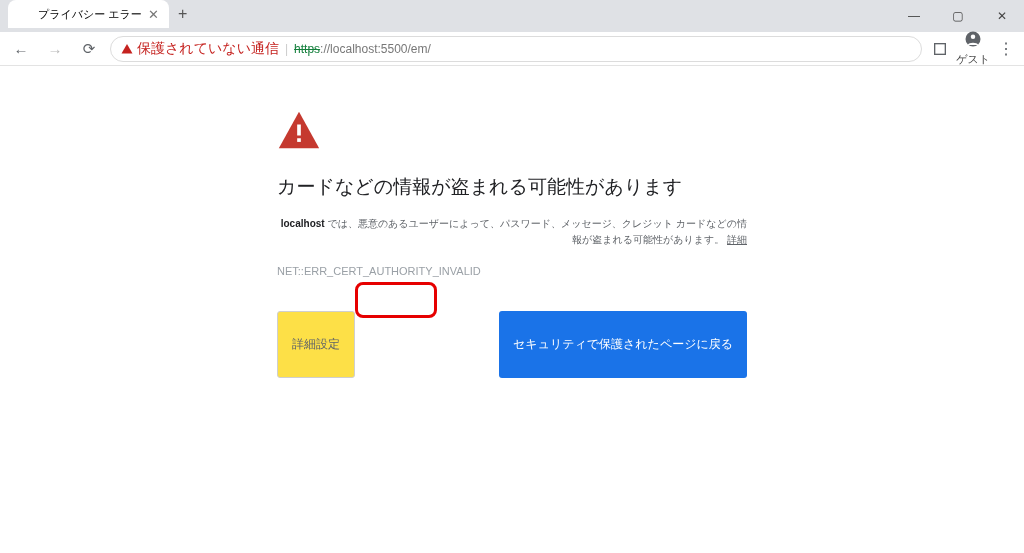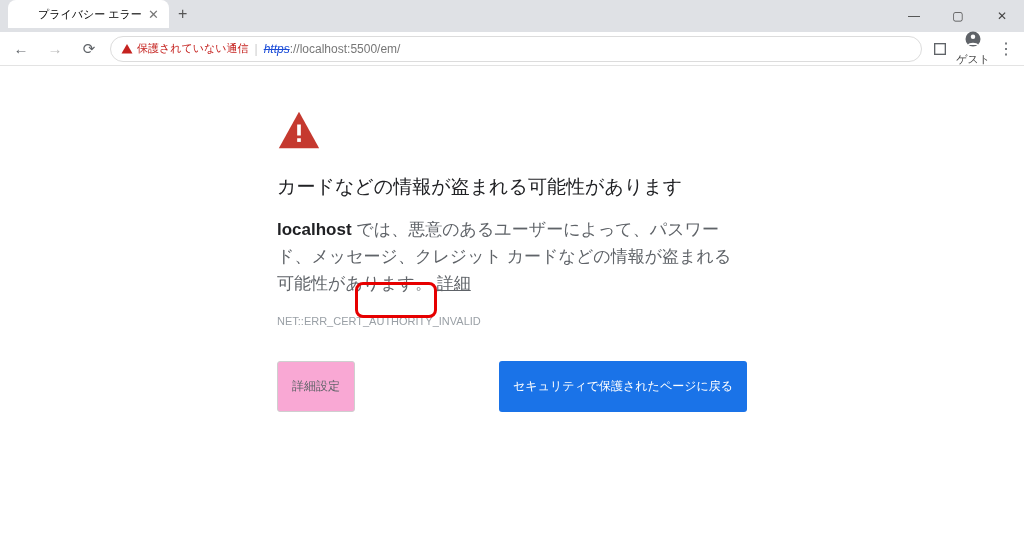--- a/index.html
+++ b/index.html
@@ -12,39 +12,39 @@
     .tab-close { font-size: 13px; color: #777; margin-left: auto; }
     .newtab { width: 28px; height: 28px; display: flex; align-items: center; justify-content: center; color: #555; font-size: 16px; }
     .wincontrols { margin-left: auto; display: flex; }
     .wincontrols div { width: 44px; height: 32px; display: flex; align-items: center; justify-content: center; color: #444; font-size: 12px; }
 
     
     .toolbar { height: 34px; display: flex; align-items: center; padding: 0 8px; gap: 8px; border-bottom: 1px solid #e3e3e3; }
     .navbtn { width: 26px; height: 26px; display: flex; align-items: center; justify-content: center; color: #5f6368; font-size: 15px; border-radius: 50%; }
     .navbtn.disabled { color: #b9b9b9; }
     .urlbar { flex: 1; height: 26px; border: 1px solid #dcdcdc; border-radius: 14px; display: flex; align-items: center; padding: 0 10px; gap: 6px; font-size: 12px; }
-    .secure-badge { display: flex; align-items: center; gap: 4px; color: #c5221f; font-size: 11px; }
+    .secure-badge { display: flex; align-items: center; gap: 4px; color: #c5221f; font-size: 14px; }
     .url-text { color: #777; }
-    .url-text .https { color: #1d4ed8; text-decoration: line-through; font-style: italic; }
+    .url-text .https { color: #15803d; text-decoration: line-through; }
     .toolbar-right { display: flex; align-items: center; gap: 6px; }
     .square-icon { width: 20px; height: 20px; display:flex; align-items:center; justify-content:center; }
     .guest-chip { display: flex; align-items: center; gap: 4px; font-size: 11px; color: #444; flex-direction: column; }
     .menu-dots { width: 20px; display: flex; align-items: center; justify-content: center; color: #5f6368; font-size: 16px; }
 
     
     .content { display: flex; justify-content: center; padding-top: 42px; }
     .panel { width: 470px; }
     .warn-tri { width: 44px; height: 44px; margin-bottom: 18px; }
     h1 { font-size: 19px; font-weight: 400; color: #202124; margin-bottom: 16px; }
-    .desc { font-size: 17px; color: #5f6368; line-height: 1.6; }
+    .desc { font-size: 10px; color: #5f6368; line-height: 1.6; text-align: right; }
     .desc b { color: #202124; font-weight: 600; }
     .desc a { color: #5f6368; text-decoration: underline; }
     .errcode { font-size: 11px; color: #9aa0a6; margin-top: 17px; }
     .btnrow { display: flex; justify-content: space-between; margin-top: 34px; }
-    .btn-sec { background: #f9a8d4; border: 1px solid #cfcfcf; color: #5f6368; font-size: 12px; padding: 16px 14px; border-radius: 3px; cursor: pointer; }
+    .btn-sec { background: #fde047; border: 1px solid #cfcfcf; color: #5f6368; font-size: 12px; padding: 24px 14px; border-radius: 3px; cursor: pointer; }
     .btn-pri { background: #1a73e8; color: #fff; border: none; font-size: 12px; padding: 16px 14px; border-radius: 3px; cursor: pointer; }
     .highlight-box { position: absolute; border: 3px solid #e60000; border-radius: 8px; pointer-events: none; }
   </style>
 </head>
 <body>
 
 <div class="titlebar">
   <div class="tab">
     <span class="favicon"></span>
     <span>プライバシー エラー</span>

